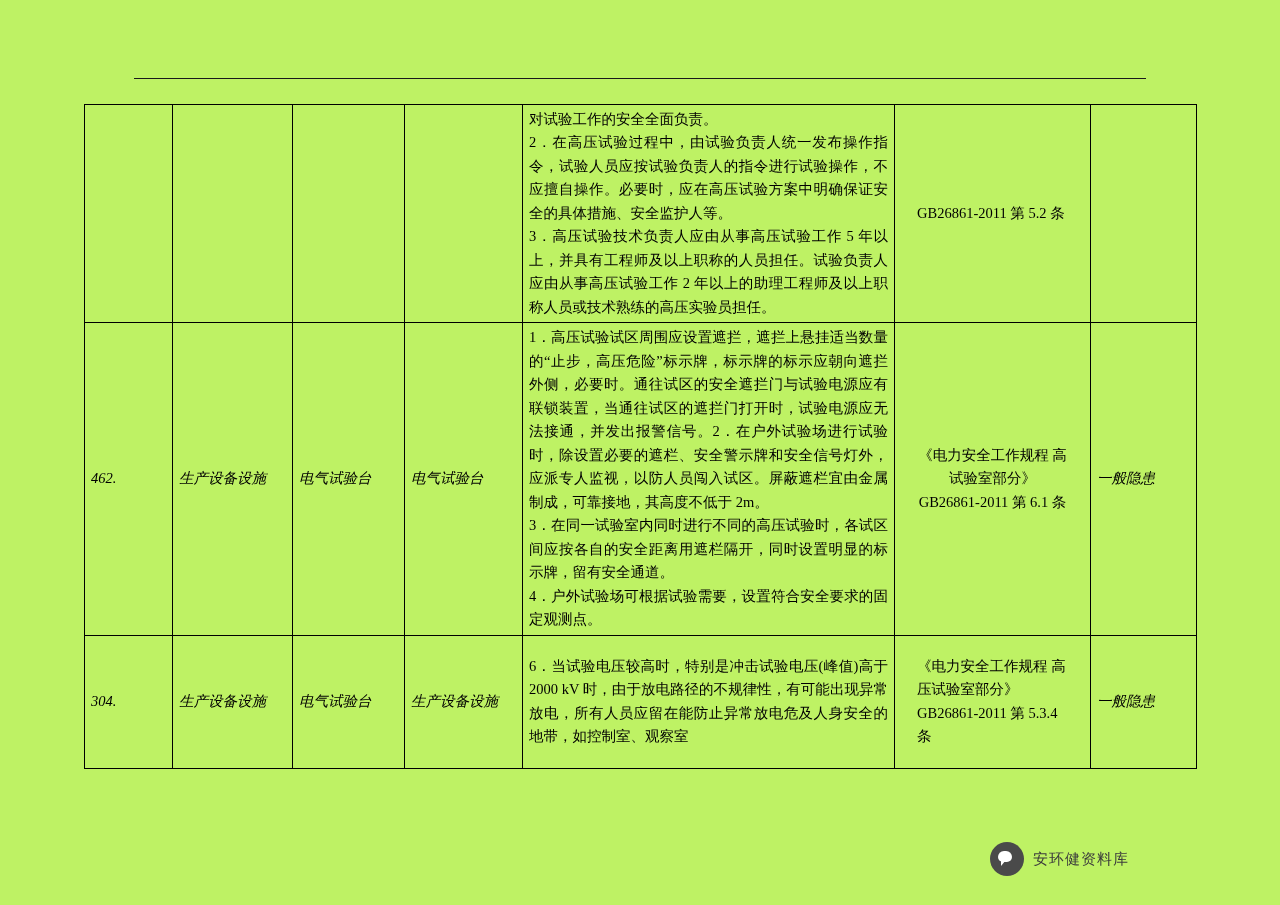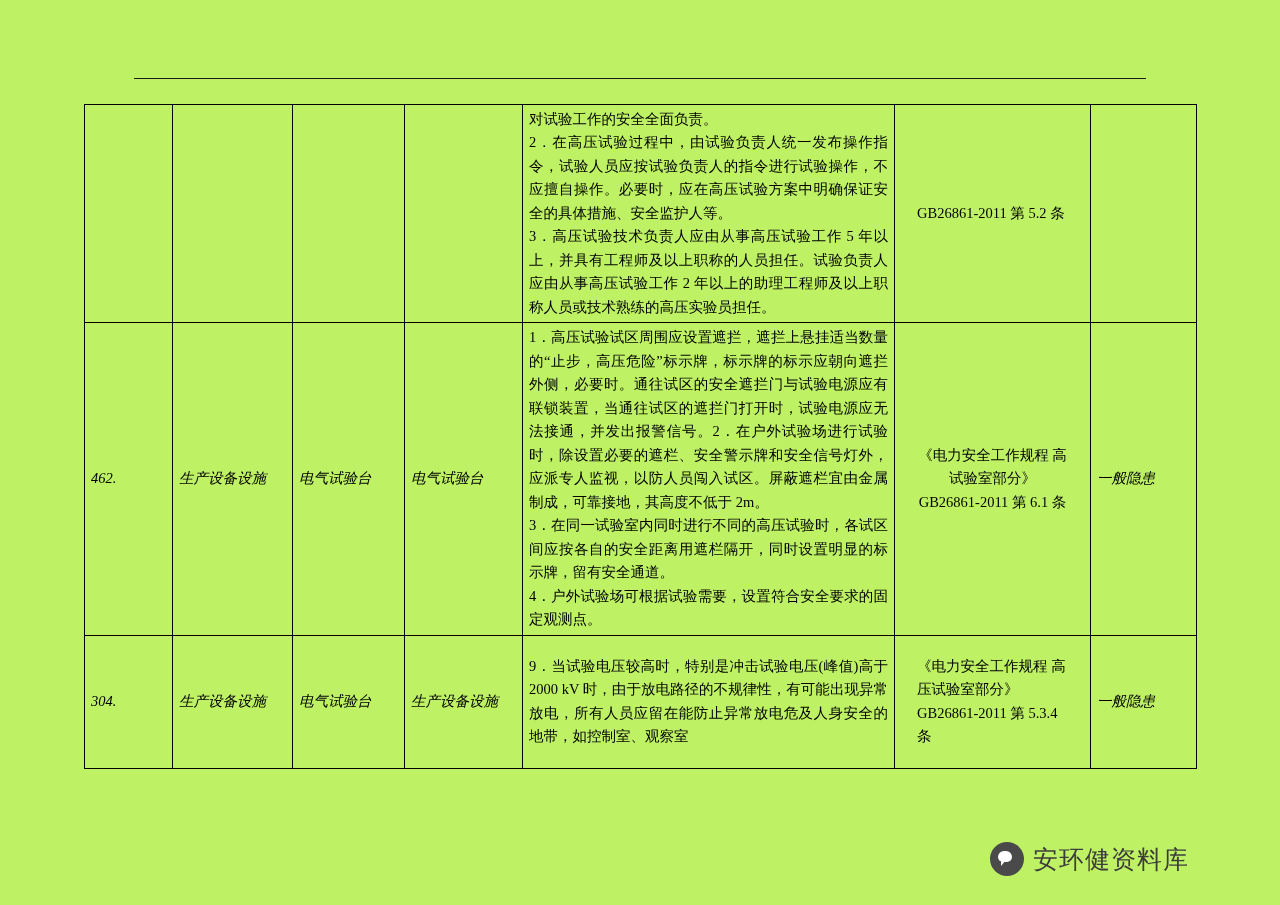--- a/index.html
+++ b/index.html
@@ -116,21 +116,21 @@
     position: absolute;
     left: 11px;
     top: 18px;
     width: 5px;
     height: 6px;
     background: #ffffff;
     clip-path: polygon(0 0, 100% 0, 0 100%);
   }
   .brand-text {
     font-family: "Liberation Sans", sans-serif;
-    font-size: 25px;
+    font-size: 15px;
     color: #3c3c3c;
     letter-spacing: 1px;
     white-space: nowrap;
   }
 </style>
 </head>
 <body>
 
 <div class="page">
 
@@ -172,21 +172,21 @@
           <p class="ref-line">《电力安全工作规程 高试验室部分》<br>GB26861-2011 第 6.1 条</p>
         </td>
         <td class="level">一般隐患</td>
       </tr>
       <tr>
         <td class="num">304.</td>
         <td class="cat">生产设备设施</td>
         <td class="obj">电气试验台</td>
         <td class="meas">生产设备设施</td>
         <td class="body">
-          <p class="body-p">9．当试验电压较高时，特别是冲击试验电压(峰值)高于 2000 kV 时，由于放电路径的不规律性，有可能出现异常放电，所有人员应留在能防止异常放电危及人身安全的地带，如控制室、观察室</p>
+          <p class="body-p">6．当试验电压较高时，特别是冲击试验电压(峰值)高于 2000 kV 时，由于放电路径的不规律性，有可能出现异常放电，所有人员应留在能防止异常放电危及人身安全的地带，如控制室、观察室</p>
         </td>
         <td class="ref-top">
           <p class="ref-line">《电力安全工作规程 高压试验室部分》<br>GB26861-2011 第 5.3.4 条</p>
         </td>
         <td class="level">一般隐患</td>
       </tr>
     </tbody>
   </table>
 
   <div class="footer-brand">

